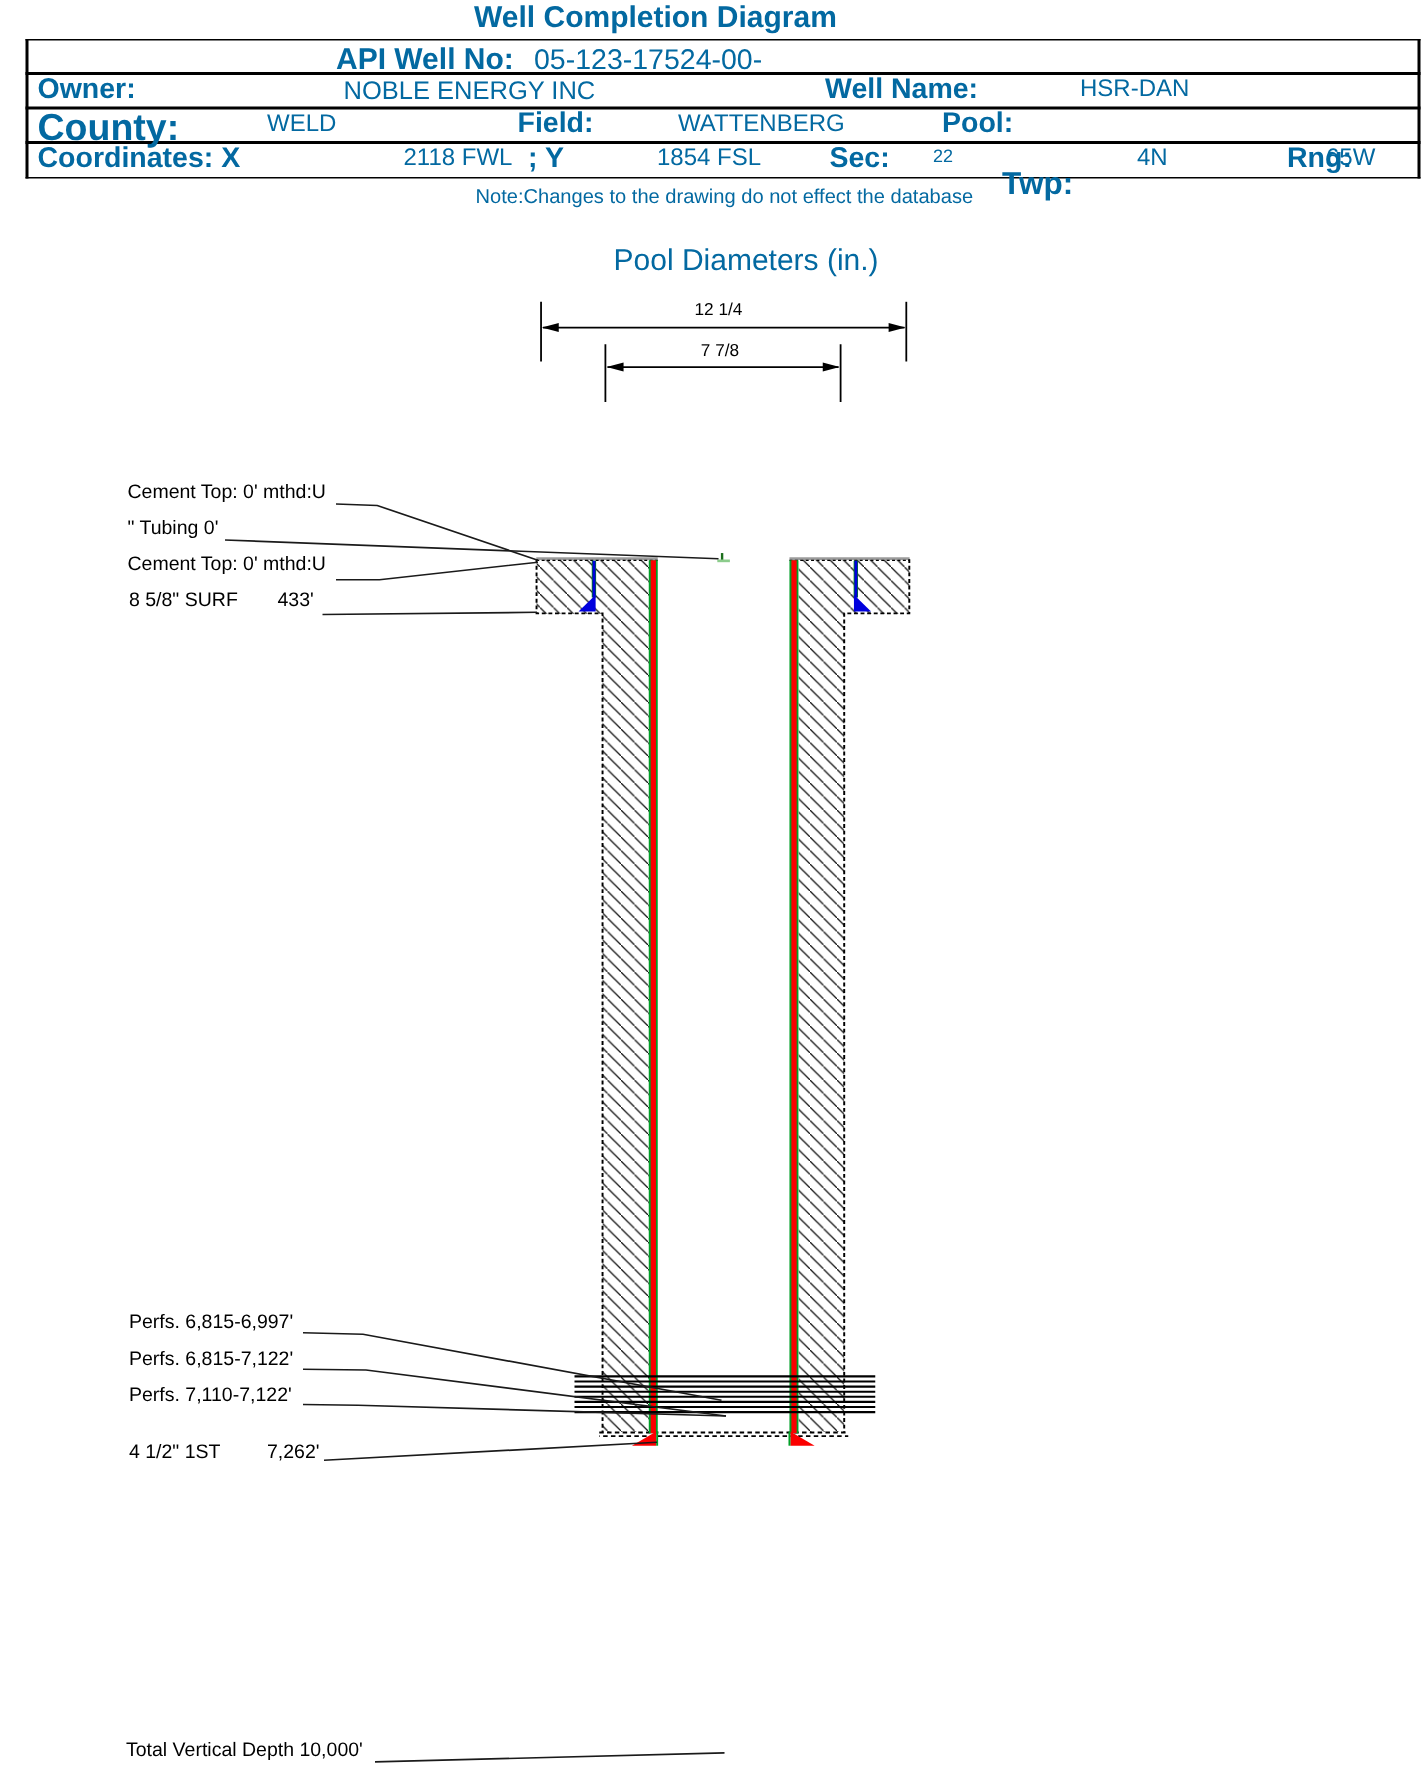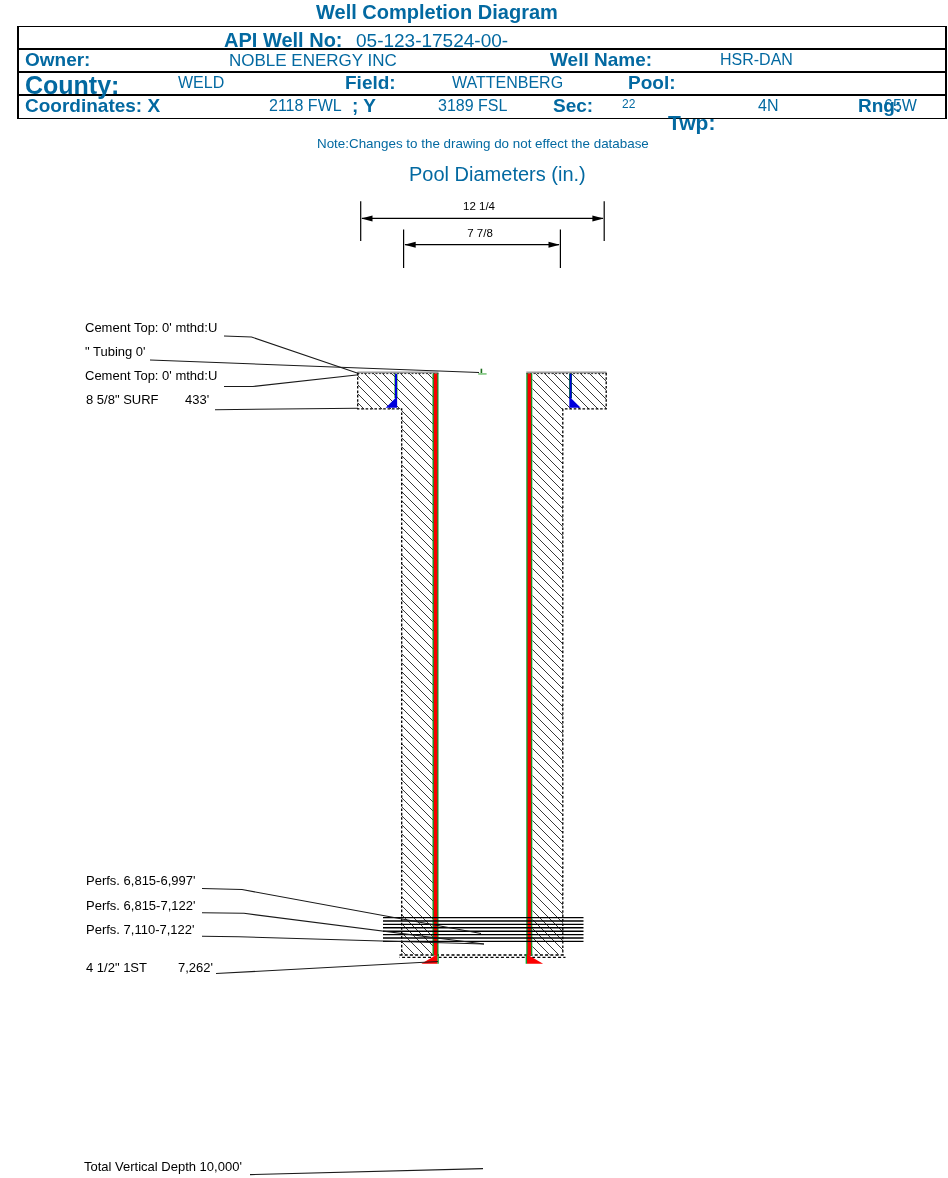--- a/index.html
+++ b/index.html
@@ -49,35 +49,35 @@
 <div class="abs" style="left:452px;top:75.3px;font-size:16px;">WATTENBERG</div>
 
 <div class="abs b" style="left:628px;top:72.6px;font-size:19px;">Pool:</div>
 
 <div class="abs b" style="left:25px;top:95.6px;font-size:19px;">Coordinates: X</div>
 
 <div class="abs" style="left:237px;top:98.3px;font-size:16px;margin-left:32px;">2118 FWL</div>
 
 <div class="abs b" style="left:352px;top:95.6px;font-size:19px;">; Y</div>
 
-<div class="abs" style="left:438px;top:98.3px;font-size:16px;">3189 FSL</div>
+<div class="abs" style="left:438px;top:98.3px;font-size:16px;">1854 FSL</div>
 
 <div class="abs b" style="left:553px;top:95.6px;font-size:19px;">Sec:</div>
 
 <div class="abs" style="left:622px;top:98.3px;font-size:12px;">22</div>
 
 <div class="abs b" style="left:668px;top:112px;font-size:21px;">Twp:</div>
 
 <div class="abs" style="left:758px;top:98.3px;font-size:16px;">4N</div>
 
 <div class="abs b" style="left:858px;top:95.6px;font-size:19px;">Rng:</div>
 
 <div class="abs" style="left:884px;top:98.3px;font-size:16px;">65W</div>
 
-<div class="abs" style="left:317px;top:137px;font-size:13.4px;">Note:Changes to the drawing do not effect the database</div>
+<div class="abs" style="left:317px;top:124px;font-size:13.4px;">Note:Changes to the drawing do not effect the database</div>
 
 <div class="abs" style="left:409px;top:164.3px;font-size:20px;">Pool Diameters (in.)</div>
 
 <svg style="position:absolute;left:0;top:0;" width="948" height="1178" viewBox="0 0 948 1178">
 <defs>
 <pattern id="hat" width="9" height="9" patternUnits="userSpaceOnUse">
 <path d="M-2,-2 L11,11" stroke="#151515" stroke-width="0.85" fill="none"></path>
 </pattern>
 </defs>
 

